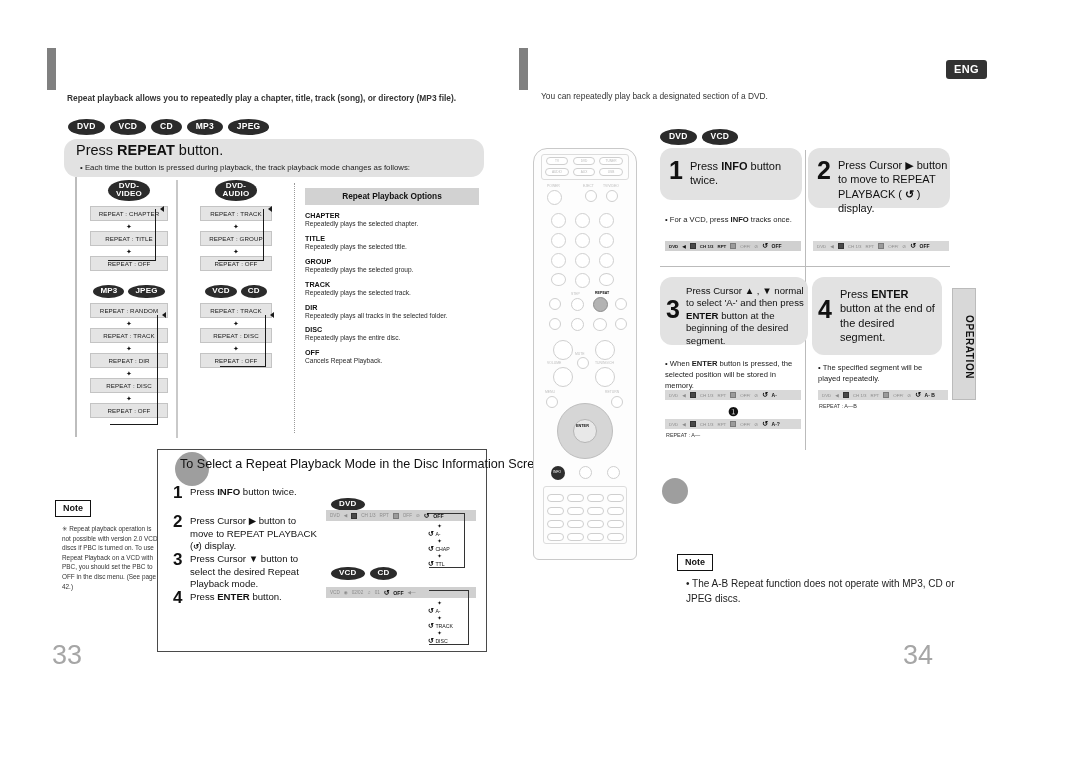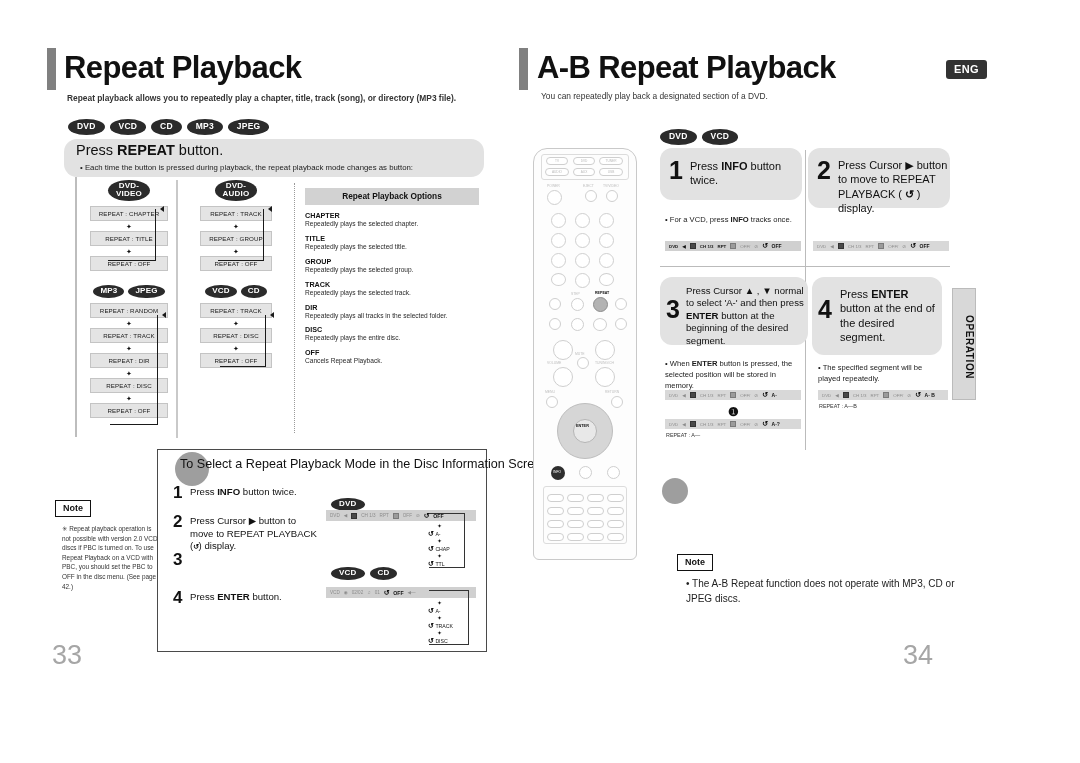--- a/index.html
+++ b/index.html
@@ -302,36 +302,35 @@
     border: 0.8px solid #dcdcdc;
     border-radius: 3px;
   }
 </style>
 </head>
 <body>
 
 <div class="page">
 
   <div class="h-bar" style="left:47px; top:48px;"></div>
-  <div class="h-title" style="left:64px; top:50px;">Repeat Playback</div>
   <div class="h-sub" style="left:67px; top:93px;font-weight:bold;">Repeat playback allows you to repeatedly play a chapter, title, track (song), or directory (MP3 file).</div>
 
   <div class="badge-row" style="left:68px; top:119px;">
     <span class="disc">DVD</span>
     <span class="disc">VCD</span>
     <span class="disc">CD</span>
     <span class="disc">MP3</span>
     <span class="disc">JPEG</span>
   </div>
 
   <div class="grey-panel" style="left:64px; top:139px; width:420px; height:38px;"></div>
   <div class="panel-title" style="left:76px; top:142px;">
     <span>Press </span><b>REPEAT</b><span> button.</span>
   </div>
-  <div class="panel-bullet" style="left:80px; top:163px;">• Each time the button is pressed during playback, the repeat playback mode changes as button:</div>
+  <div class="panel-bullet" style="left:80px; top:163px;">• Each time the button is pressed during playback, the track playback mode changes as follows:</div>
 
   <div class="flow-area" style="left:75px; top:177px; width:410px; height:260px;"></div>
   <div class="vdiv" style="left:176px; top:180px; height:258px;"></div>
   <div class="dotted-left" style="left:294px; top:183px; height:250px;"></div>
 
   <div class="flow-col" style="left:90px; top:180px; width:78px;">
     <div style="text-align:center;">
       <span class="disc two" style="padding:2px 8px 3px 8px;">
         <span>DVD-</span><br>
         <span>VIDEO</span>
@@ -434,20 +433,21 @@
   <div class="step-txt" style="left:190px; top:486px; width:125px;">
     <span>Press </span><b>INFO</b><span> button twice.</span>
   </div>
 
   <div class="step-num" style="left:173px; top:513px;">2</div>
   <div class="step-txt" style="left:190px; top:515px; width:128px;">
     <span>Press Cursor ▶ button to move to REPEAT PLAYBACK (</span><span class="repeat-gl">↺</span><span>) display.</span>
   </div>
 
   <div class="step-num" style="left:173px; top:551px;">3</div>
+  <div class="step-txt" style="left:190px; top:553px; width:128px;">Press Cursor ▼ button to select the desired Repeat Playback mode.</div>
 
   <div class="step-num" style="left:173px; top:589px;">4</div>
   <div class="step-txt" style="left:190px; top:591px; width:128px;">
     <span>Press </span><b>ENTER</b><span> button.</span>
   </div>
 
 
   <div style="position:absolute; left:331px; top:492px;">
     <span class="disc" style="font-size:8px; padding:2px 8px 3px 8px;">DVD</span>
   </div>
@@ -514,21 +514,20 @@
       </div>
   </div>
   <div class="loop" style="left:429px; top:590px; width:40px; height:55px; border-left:none; border-top:1.2px solid #333; border-bottom:1.2px solid #333; border-right:1.2px solid #333;"></div>
 
   <div class="note-badge" style="left:55px; top:500px;">Note</div>
   <div class="note-body" style="left:62px; top:524px; width:100px;">✳ Repeat playback operation is not possible with version 2.0 VCD discs if PBC is turned on. To use Repeat Playback on a VCD with PBC, you should set the PBC to OFF in the disc menu. (See page 42.)</div>
 
   <div class="pagenum" style="left:52px; top:640px;">33</div>
 
   <div class="h-bar" style="left:519px; top:48px;"></div>
-  <div class="h-title" style="left:537px; top:50px;">A-B Repeat Playback</div>
   <div class="h-sub" style="left:541px; top:91px;">You can repeatedly play back a designated section of a DVD.</div>
   <div class="eng-badge" style="left:946px; top:60px;">ENG</div>
 
   <div class="badge-row" style="left:660px; top:129px;">
     <span class="disc">DVD</span>
     <span class="disc">VCD</span>
   </div>
 
   <div class="remote" style="left:533px; top:148px; width:104px; height:412px;">
     <div class="rc-body"></div>

